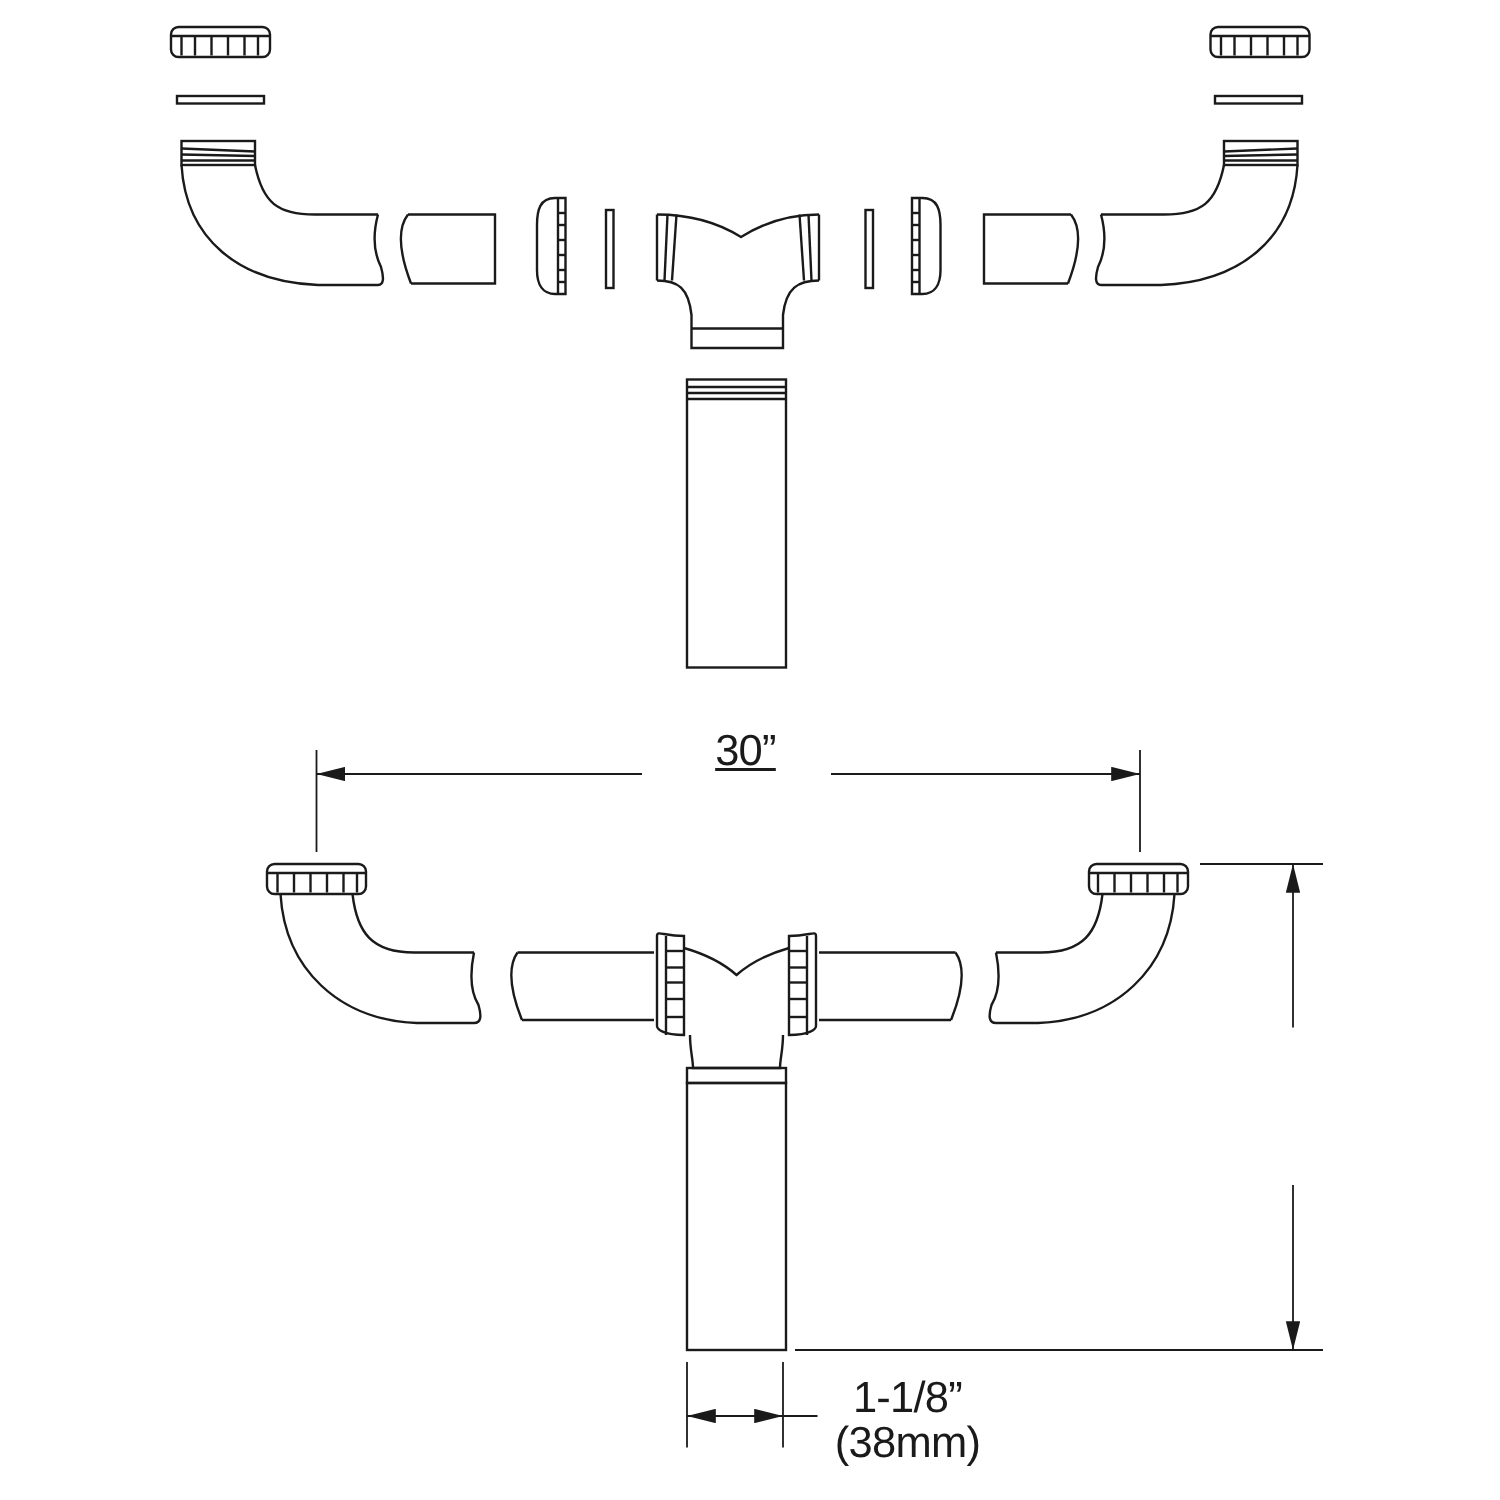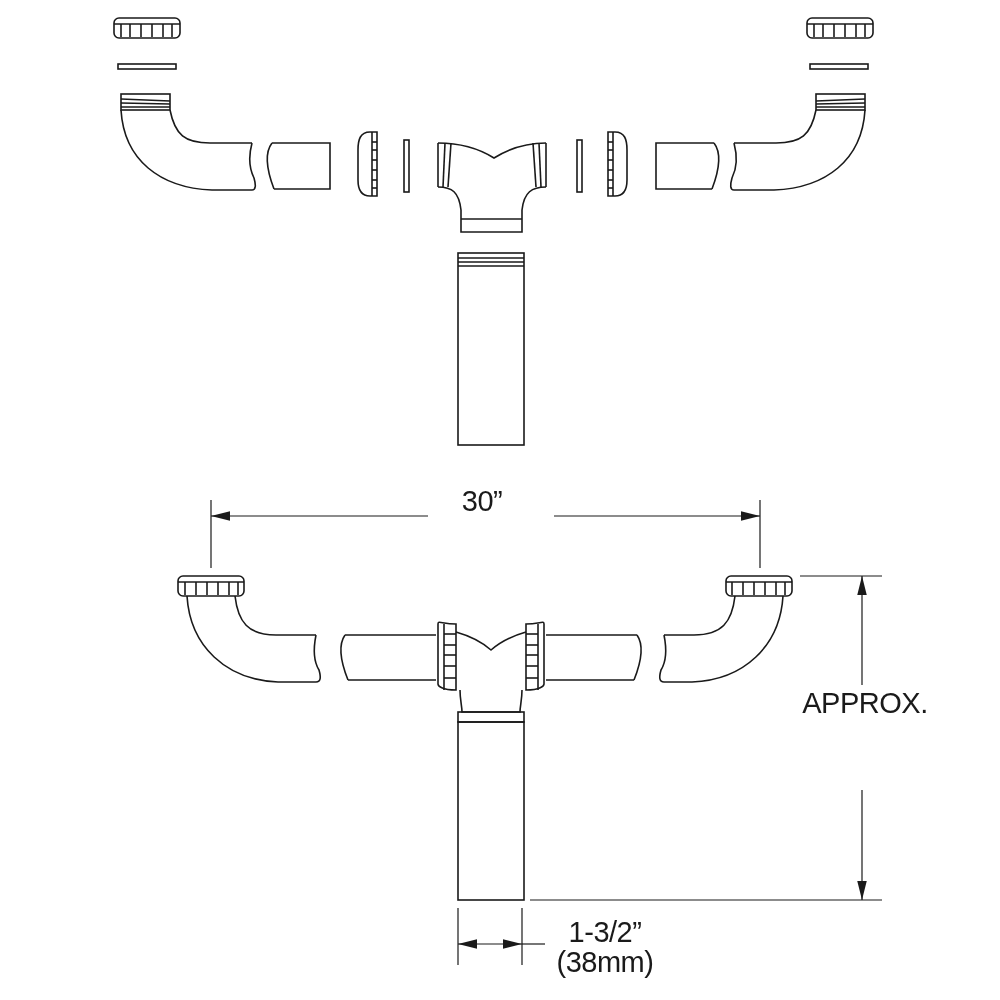--- a/index.html
+++ b/index.html
@@ -178,24 +178,23 @@
     </g>
     <g stroke-width="1.2">
       <line x1="458" y1="908" x2="458" y2="965"></line>
       <line x1="522" y1="908" x2="522" y2="965"></line>
       <line x1="458" y1="944" x2="522" y2="944" marker-start="url(#arr)" marker-end="url(#arr)"></line>
       <line x1="522" y1="944" x2="545" y2="944"></line>
     </g>
   </g>
 </svg>
 
-<div class="lbl" style="left:412px;top:486px;width:140px;">
+<div class="lbl" style="left:427px;top:486px;width:140px;text-decoration:underline;">
   <span>30”</span>
 </div>
 
 <div class="lbl" style="left:790px;top:688px;width:150px;">
-  <span>APPROX.</span>
 </div>
 
 <div class="lbl" style="left:545px;top:917px;width:120px;">
-  <span>1-3/2”</span>
+  <span>1-1/8”</span>
   <span>(38mm)</span>
 </div>
 
 </body></html>

